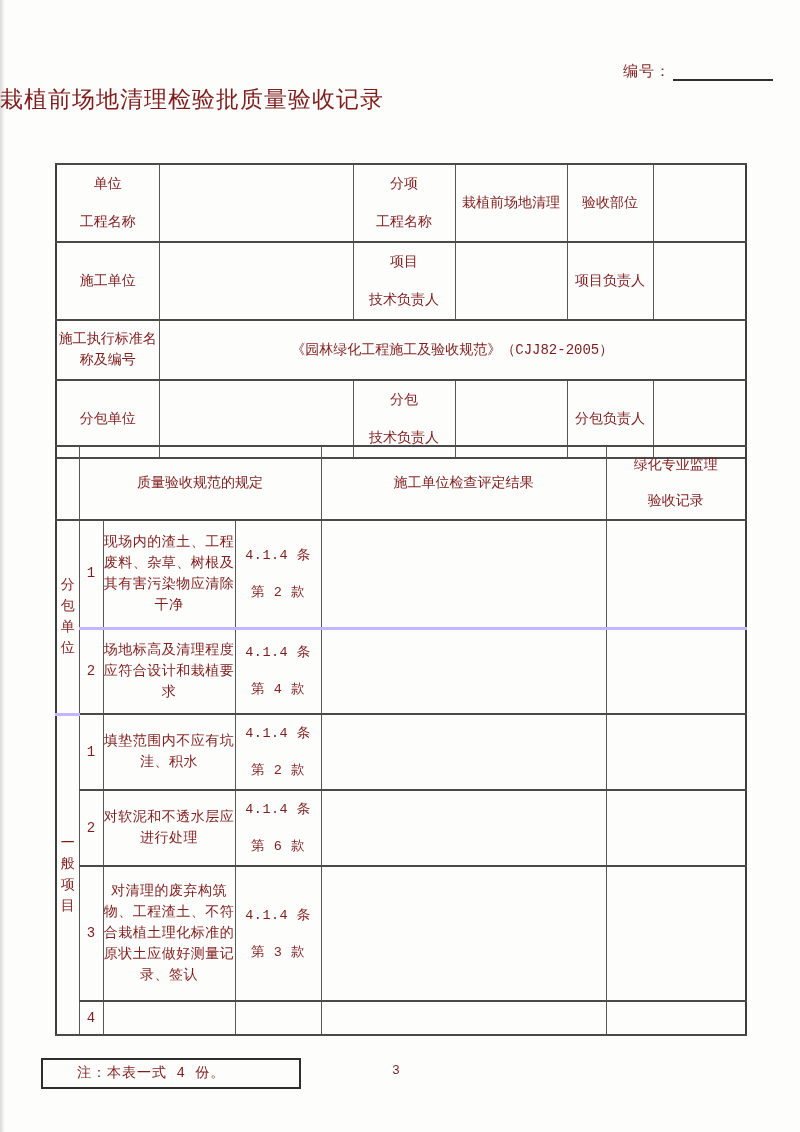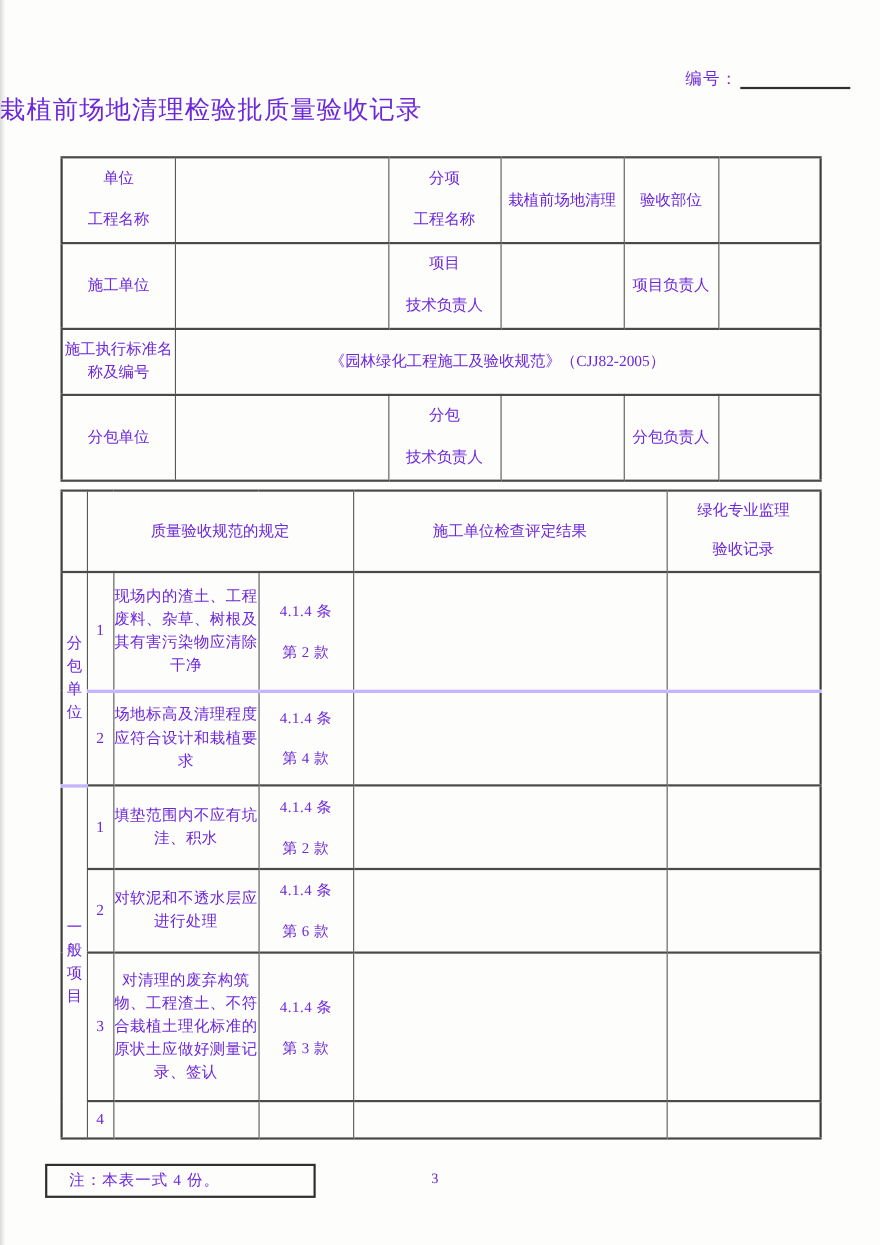--- a/index.html
+++ b/index.html
@@ -1,31 +1,31 @@
 <!DOCTYPE html>
 <html><head>
 <meta charset="utf-8">
 <style>
   html,body{margin:0;padding:0;background:#ffffff;}
   .page{
     position:relative;width:800px;height:1132px;background:#fdfdfc;
-    font-family:Liberation Serif, serif;color:#6d28d9;
+    font-family:Liberation Mono, monospace;color:#7f1d1d;
     overflow:hidden;
   }
   .page::before{
     content:"";position:absolute;left:0;top:0;bottom:0;width:5px;
     background:linear-gradient(to right,rgba(0,0,0,0.14),rgba(0,0,0,0));
     pointer-events:none;
   }
   .docno{position:absolute;left:623px;top:62px;font-size:15px;letter-spacing:1px;white-space:nowrap;}
   .docno-line{display:inline-block;width:100px;height:15px;border-bottom:2px solid #2f2f2f;vertical-align:bottom;margin-left:2px;}
   .title{position:absolute;left:0;top:84px;width:100%;font-size:23px;letter-spacing:1px;font-weight:normal;}
 
   table.t{position:absolute;left:55px;border-collapse:collapse;table-layout:fixed;width:690px;background:transparent;}
-  table.t1{top:142px;}
+  table.t1{top:163px;}
   table.t2{top:445px;}
   table.t{border:2px solid #3d3d3d;}
   table.t td{
     border-left:1px solid #575757;border-right:1px solid #575757;
     border-top:2px solid #4a4a4a;border-bottom:2px solid #4a4a4a;
     padding:0;text-align:center;vertical-align:middle;
     font-size:14px;line-height:1.5;overflow:hidden;
   }
   tr.zk1 td{border-bottom:3px solid #c4b5fd;}
   .h72{height:72px}.h75{height:75px}.h60{height:60px}
@@ -41,21 +41,21 @@
     padding:4px 10px 4px 8px;letter-spacing:0.5px;
   }
   .vlab{font-size:14px;word-break:break-all;padding:0;}
   .vlab-zk{line-height:25px;}
   .vlab-yb{line-height:38px;}
   .num{font-size:14px;}
 
   .note-box{
     position:absolute;left:41px;top:1058px;width:222px;height:27px;
     border:2px solid #2e2e2e;font-size:14px;line-height:27px;
-    padding-left:20px;box-sizing:content-box;letter-spacing:1px;
+    padding-left:34px;box-sizing:content-box;letter-spacing:1px;
     background:#fdfdfc;
   }
   .page-num{position:absolute;left:392px;top:1063px;font-size:13px;}
 </style>
 </head>
 <body>
 
 <div class="page">
 
   <div class="docno">

